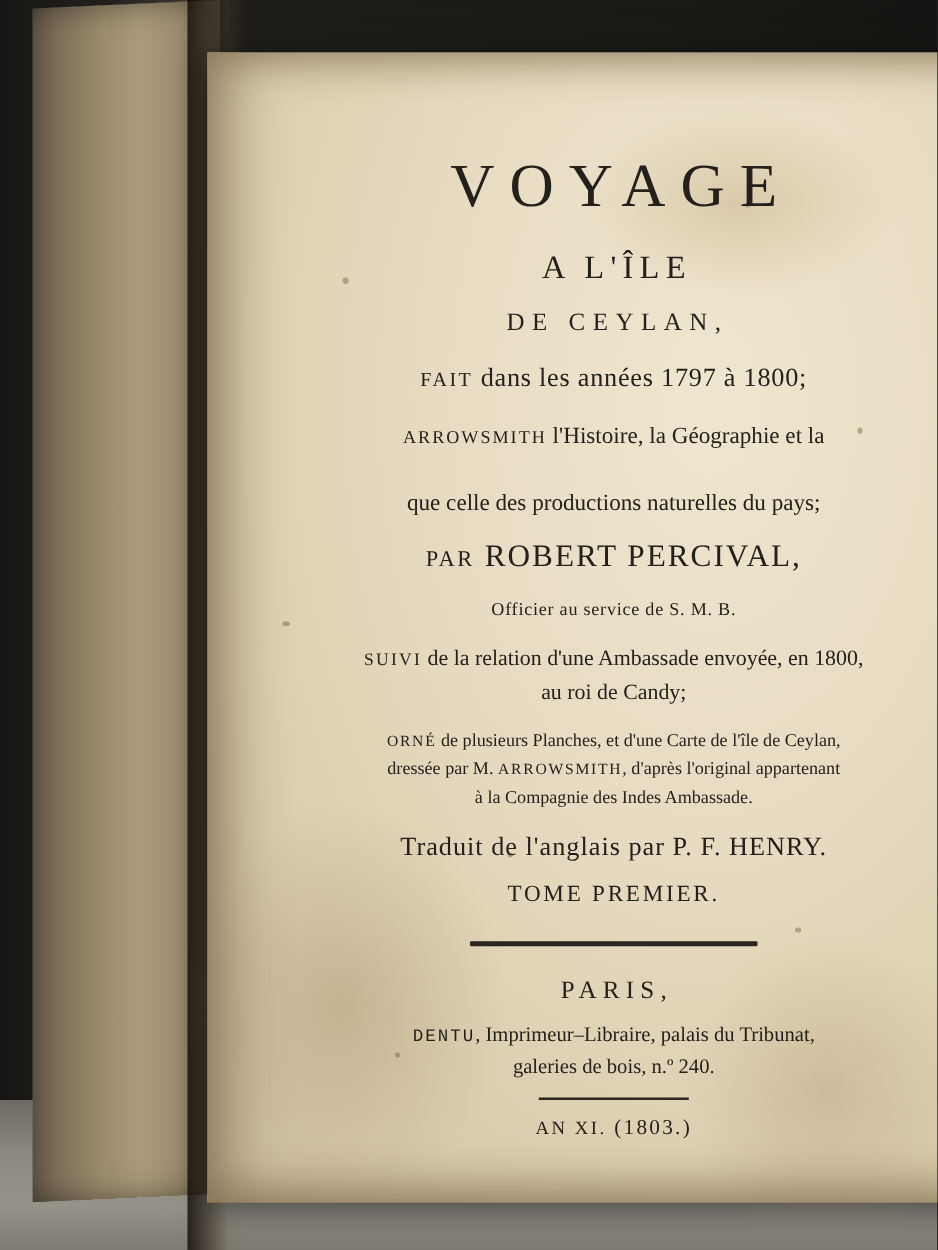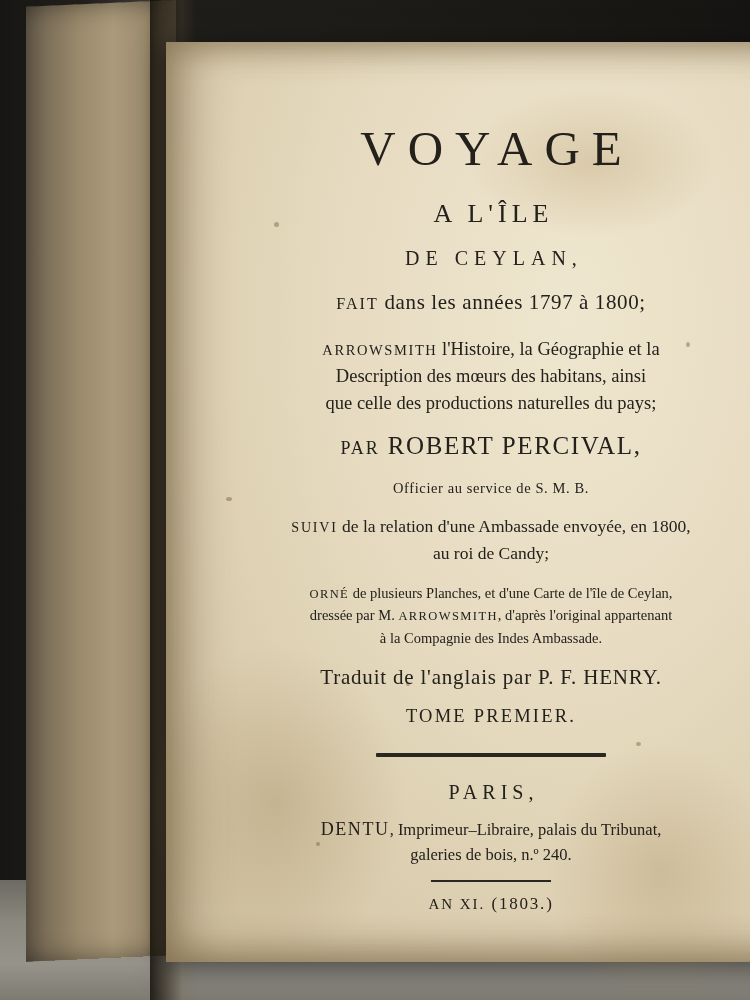--- a/index.html
+++ b/index.html
@@ -216,21 +216,21 @@
     font-size: 20px;
     letter-spacing: 5px;
     margin-bottom: 12px;
     text-indent: 5px;
   }
   .t-publisher {
     font-size: 16.5px;
     line-height: 1.5;
     margin-bottom: 12px;
   }
-  .t-publisher .sc { font-size: 18px; letter-spacing: 1.6px; }
+  .t-publisher .sc { font-size: 14px; letter-spacing: 1.6px; font-family: Liberation Mono, monospace; }
   .rule-thin {
     width: 120px;
     height: 1.6px;
     background: #2a2620;
     margin: 0 auto 12px auto;
   }
   .t-year {
     font-size: 17px;
     letter-spacing: 1.8px;
   }
@@ -270,21 +270,21 @@
       <div class="line t-sub1">A L'ÎLE</div>
 
       <div class="line t-sub2">DE CEYLAN,</div>
 
       <div class="line t-years">
         <span class="sc">FAIT</span><span> dans les années 1797 à 1800;</span>
       </div>
 
       <div class="line t-contents">
         <span class="sc">ARROWSMITH</span><span> l'Histoire, la Géographie et la</span><br>
-        <span>Description des mœurs des habitans, ainsi</span><br>
+        <br>
         <span>que celle des productions naturelles du pays;</span>
       </div>
 
       <div class="line t-author">
         <span class="sc">PAR</span><span> ROBERT PERCIVAL,</span>
       </div>
       <div class="line t-officer">Officier au service de S. M. B.</div>
 
       <div class="line t-suivi">
         <span class="sc">SUIVI</span><span> de la relation d'une Ambassade envoyée, en 1800,</span><br>

